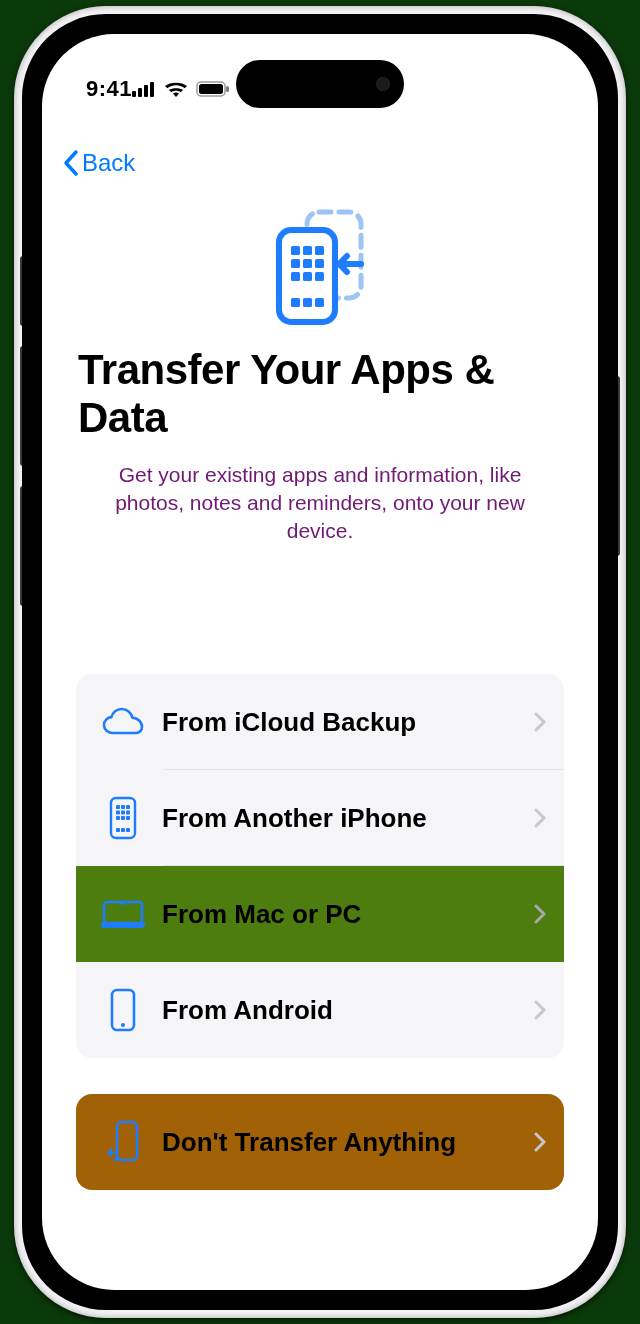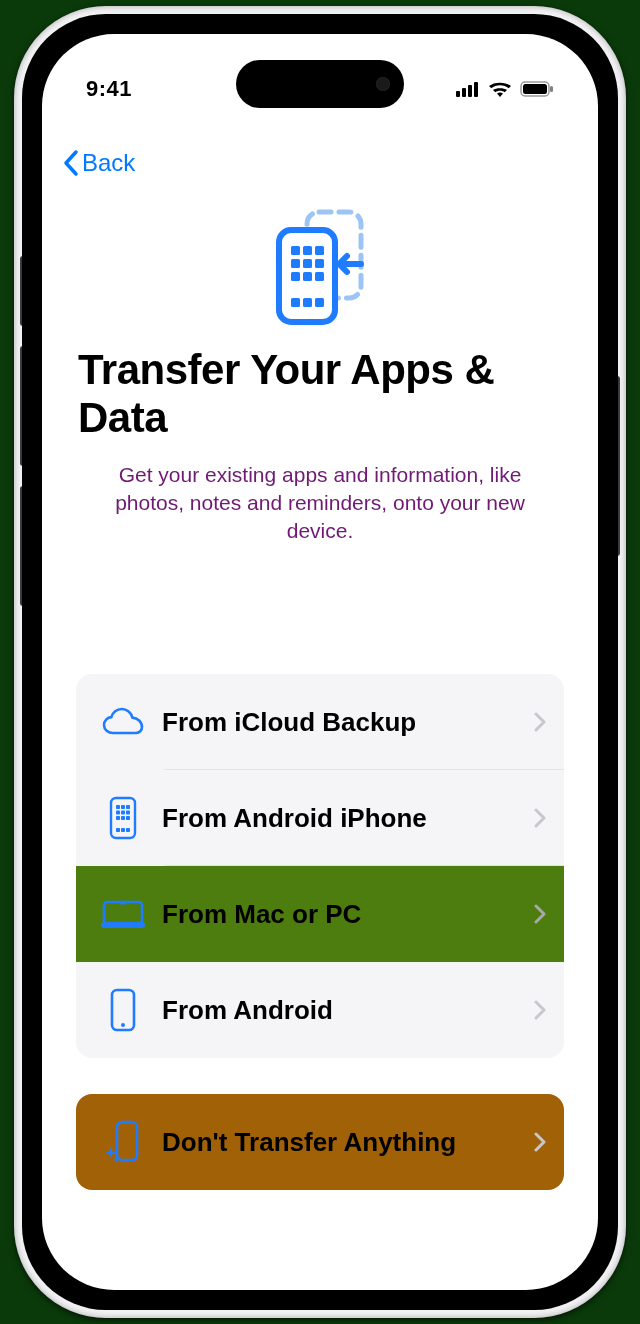--- a/index.html
+++ b/index.html
@@ -49,21 +49,21 @@
     position:absolute; right:14px; top:50%; margin-top:-7px;
     width:14px; height:14px; border-radius:50%;
     background:#1a1a1a;
     box-shadow: inset 0 0 2px #333;
   }
 
   
   .status {
     position: absolute; top: 0; left: 0; right: 0;
     height: 92px;
-    display: flex; align-items: center; justify-content: space-between;
+    display: flex; align-items: center; justify-content: flex-start;
     padding: 18px 44px 0 44px;
     font-weight: 600;
   }
   .clock { font-size: 22px; letter-spacing: 0.5px; }
   .indicators { display: flex; align-items: center; gap: 8px; }
 
   
   .nav {
     position: absolute; top: 104px; left: 20px;
     display: flex; align-items: center; gap: 2px;
@@ -237,21 +237,21 @@
                     <rect x="17" y="14.5" width="4" height="4" rx="0.8"></rect>
                   <rect x="7" y="20" width="4" height="4" rx="0.8"></rect>
                     <rect x="12" y="20" width="4" height="4" rx="0.8"></rect>
                     <rect x="17" y="20" width="4" height="4" rx="0.8"></rect>
                   <rect x="7" y="32" width="4" height="4" rx="0.8"></rect>
                     <rect x="12" y="32" width="4" height="4" rx="0.8"></rect>
                     <rect x="17" y="32" width="4" height="4" rx="0.8"></rect>
                 </g>
               </svg>
             </span>
-            <span class="row-label">From Android iPhone</span>
+            <span class="row-label">From Another iPhone</span>
             <span class="chev">
               <svg width="12" height="20" viewBox="0 0 12 20">
                   <path d="M2 2 L10 10 L2 18" fill="none" stroke="#c7c7cc" stroke-width="3" stroke-linecap="round" stroke-linejoin="round"></path>
                 </svg>
             </span>
             <div class="sep"></div>
           </div>
 
           <div class="row selected">
             <span class="row-icon">

